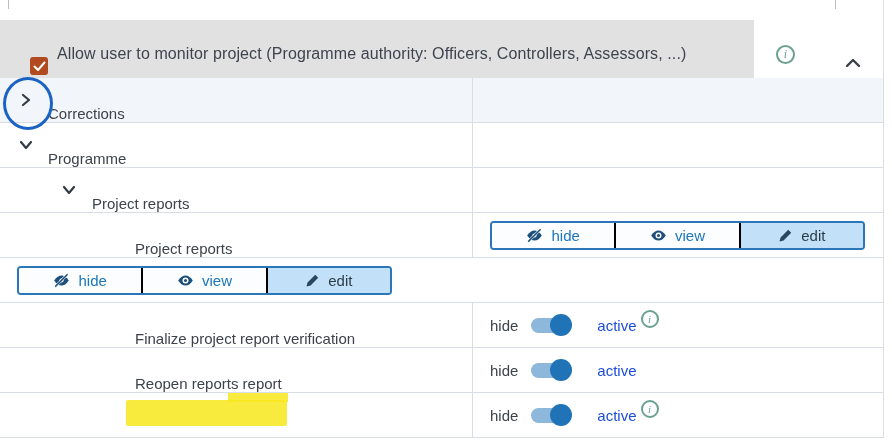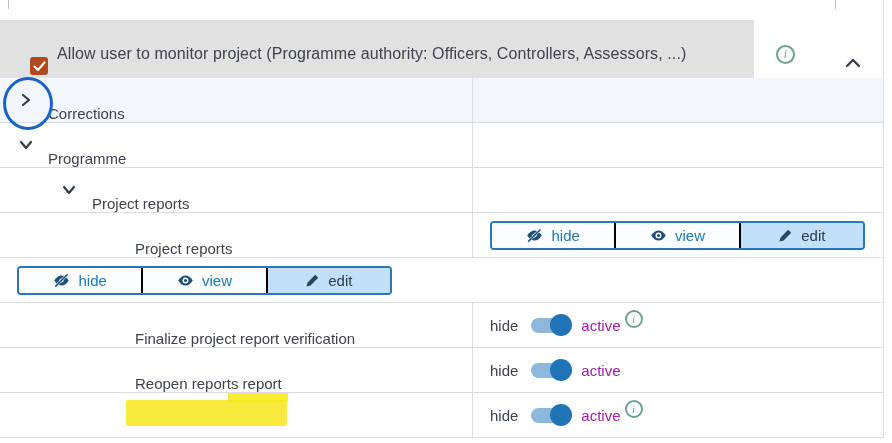--- a/index.html
+++ b/index.html
@@ -45,21 +45,21 @@
   .seg { flex:1; display:flex; align-items:center; justify-content:center; gap:8px; font-size:15px; color:#1c76bb; background:#fbfdfe; cursor:pointer; border:none; }
   .seg + .seg { border-left:2px solid #000000; }
   .seg.selected { background:#c2e1f8; color:#2c3d4a; }
   .seg svg { display:block; }
 
   
   .toggle-wrap { position:absolute; left:17px; top:0; height:45px; display:flex; align-items:center; }
   .tg-off { font-size:15px; color:#3d424b; }
   .switch { position:relative; width:40px; height:15px; margin-left:13px; margin-right:10px; background:#8db7db; border-radius:8px; cursor:pointer; }
   .knob { position:absolute; right:-1px; top:-4px; width:22px; height:22px; background:#1f73b6; border-radius:50%; }
-  .tg-on { font-size:15px; color:#a21caf; }
+  .tg-on { font-size:15px; color:#1d4ed8;margin-left:16px; }
   .tg-info { margin-left:4px; transform:translateY(-7px); }
   .info-sm { width:18px; height:18px; font-size:11px; border-width:2px; }
 </style>
 </head>
 <body>
 
 <div class="stage">
 
   <div class="top-strip">
     <div class="vline-a"></div>

